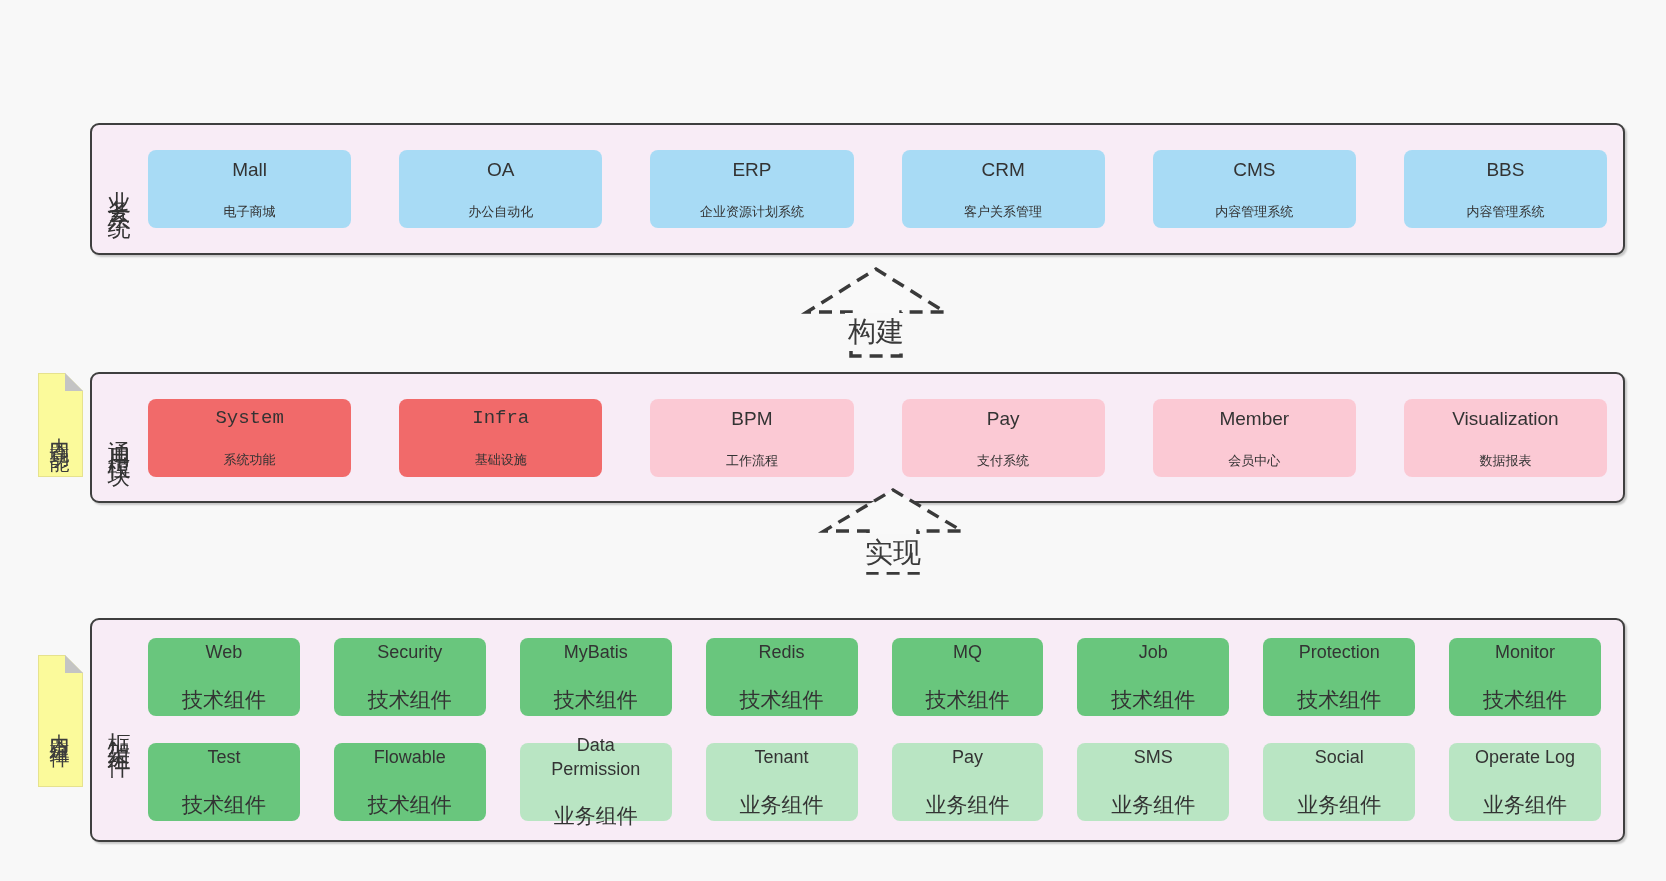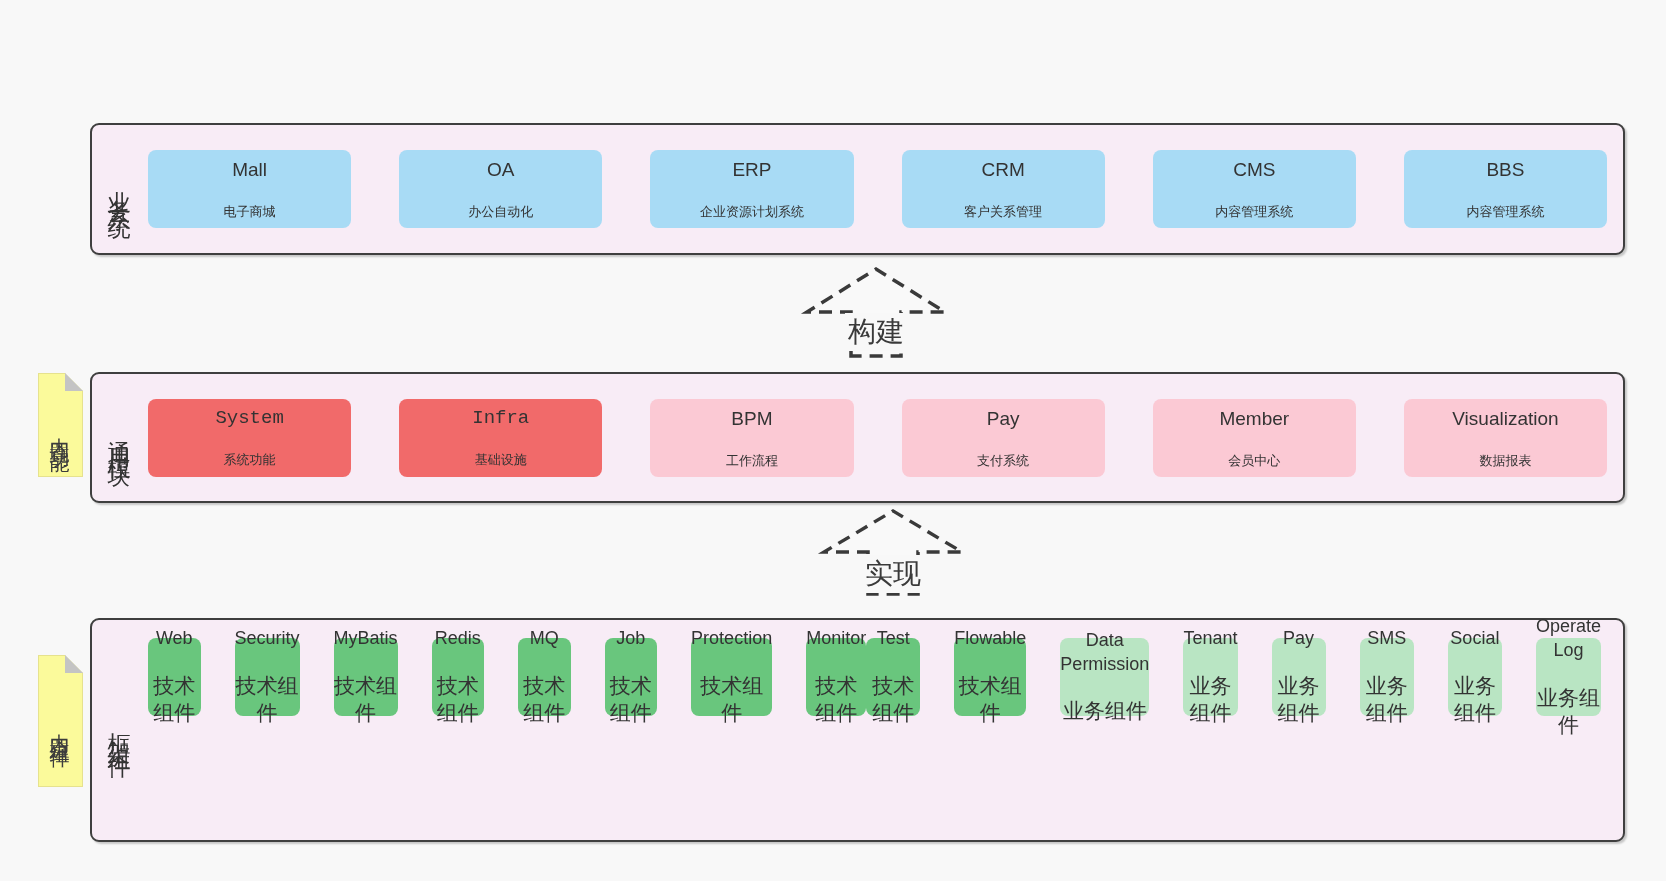--- a/index.html
+++ b/index.html
@@ -20,21 +20,21 @@
     display:flex;align-items:center;justify-content:center;
     writing-mode:vertical-lr;text-orientation:upright;
     font-size:23px;letter-spacing:8px;color:#333;
   }
   .boxes-area{
     position:absolute;left:56px;right:16px;top:0;bottom:0;
     display:flex;align-items:center;gap:48px;
   }
   .rows-area{
     position:absolute;left:56px;right:22px;top:18px;bottom:19px;
-    display:flex;flex-direction:row;justify-content:space-between;
+    display:flex;flex-direction:column;justify-content:space-between;
   }
   .row{display:flex;gap:34px;}
   .box{
     flex:1;height:78px;border-radius:8px;
     display:flex;flex-direction:column;align-items:center;justify-content:center;
     text-align:center;line-height:1.32;gap:21px;
   }
   .box .en{font-size:19px;white-space:pre-line;}
   .box .cn{font-size:13px;}
   .small .en{font-size:18px;}
@@ -134,21 +134,21 @@
       <span class="en">Member</span>
       <span class="cn">会员中心</span>
     </div>
     <div class="box pink">
       <span class="en">Visualization</span>
       <span class="cn">数据报表</span>
     </div>
   </div>
 </div>
 
-<div class="arrow" style="left:822px;top:509px;height:86px;">
+<div class="arrow" style="left:822px;top:488px;height:86px;">
   <svg viewBox="0 0 142 90" preserveAspectRatio="none">
     <polygon points="46,89 46,45 2,45 71,2 140,45 96,45 96,89" fill="#f9f9f9" stroke="#3a3a3a" stroke-width="3.5" stroke-dasharray="13 8"></polygon>
   </svg>
   <span class="arrow-label">实现</span>
 </div>
 
 <div class="note" style="top:655px;height:132px;">
   <svg class="fold" width="18" height="18">
     <polygon points="0,0 18,0 18,18" fill="#f8f8f8"></polygon>
     <polygon points="0,0 18,18 0,18" fill="#c4c4c4"></polygon>

